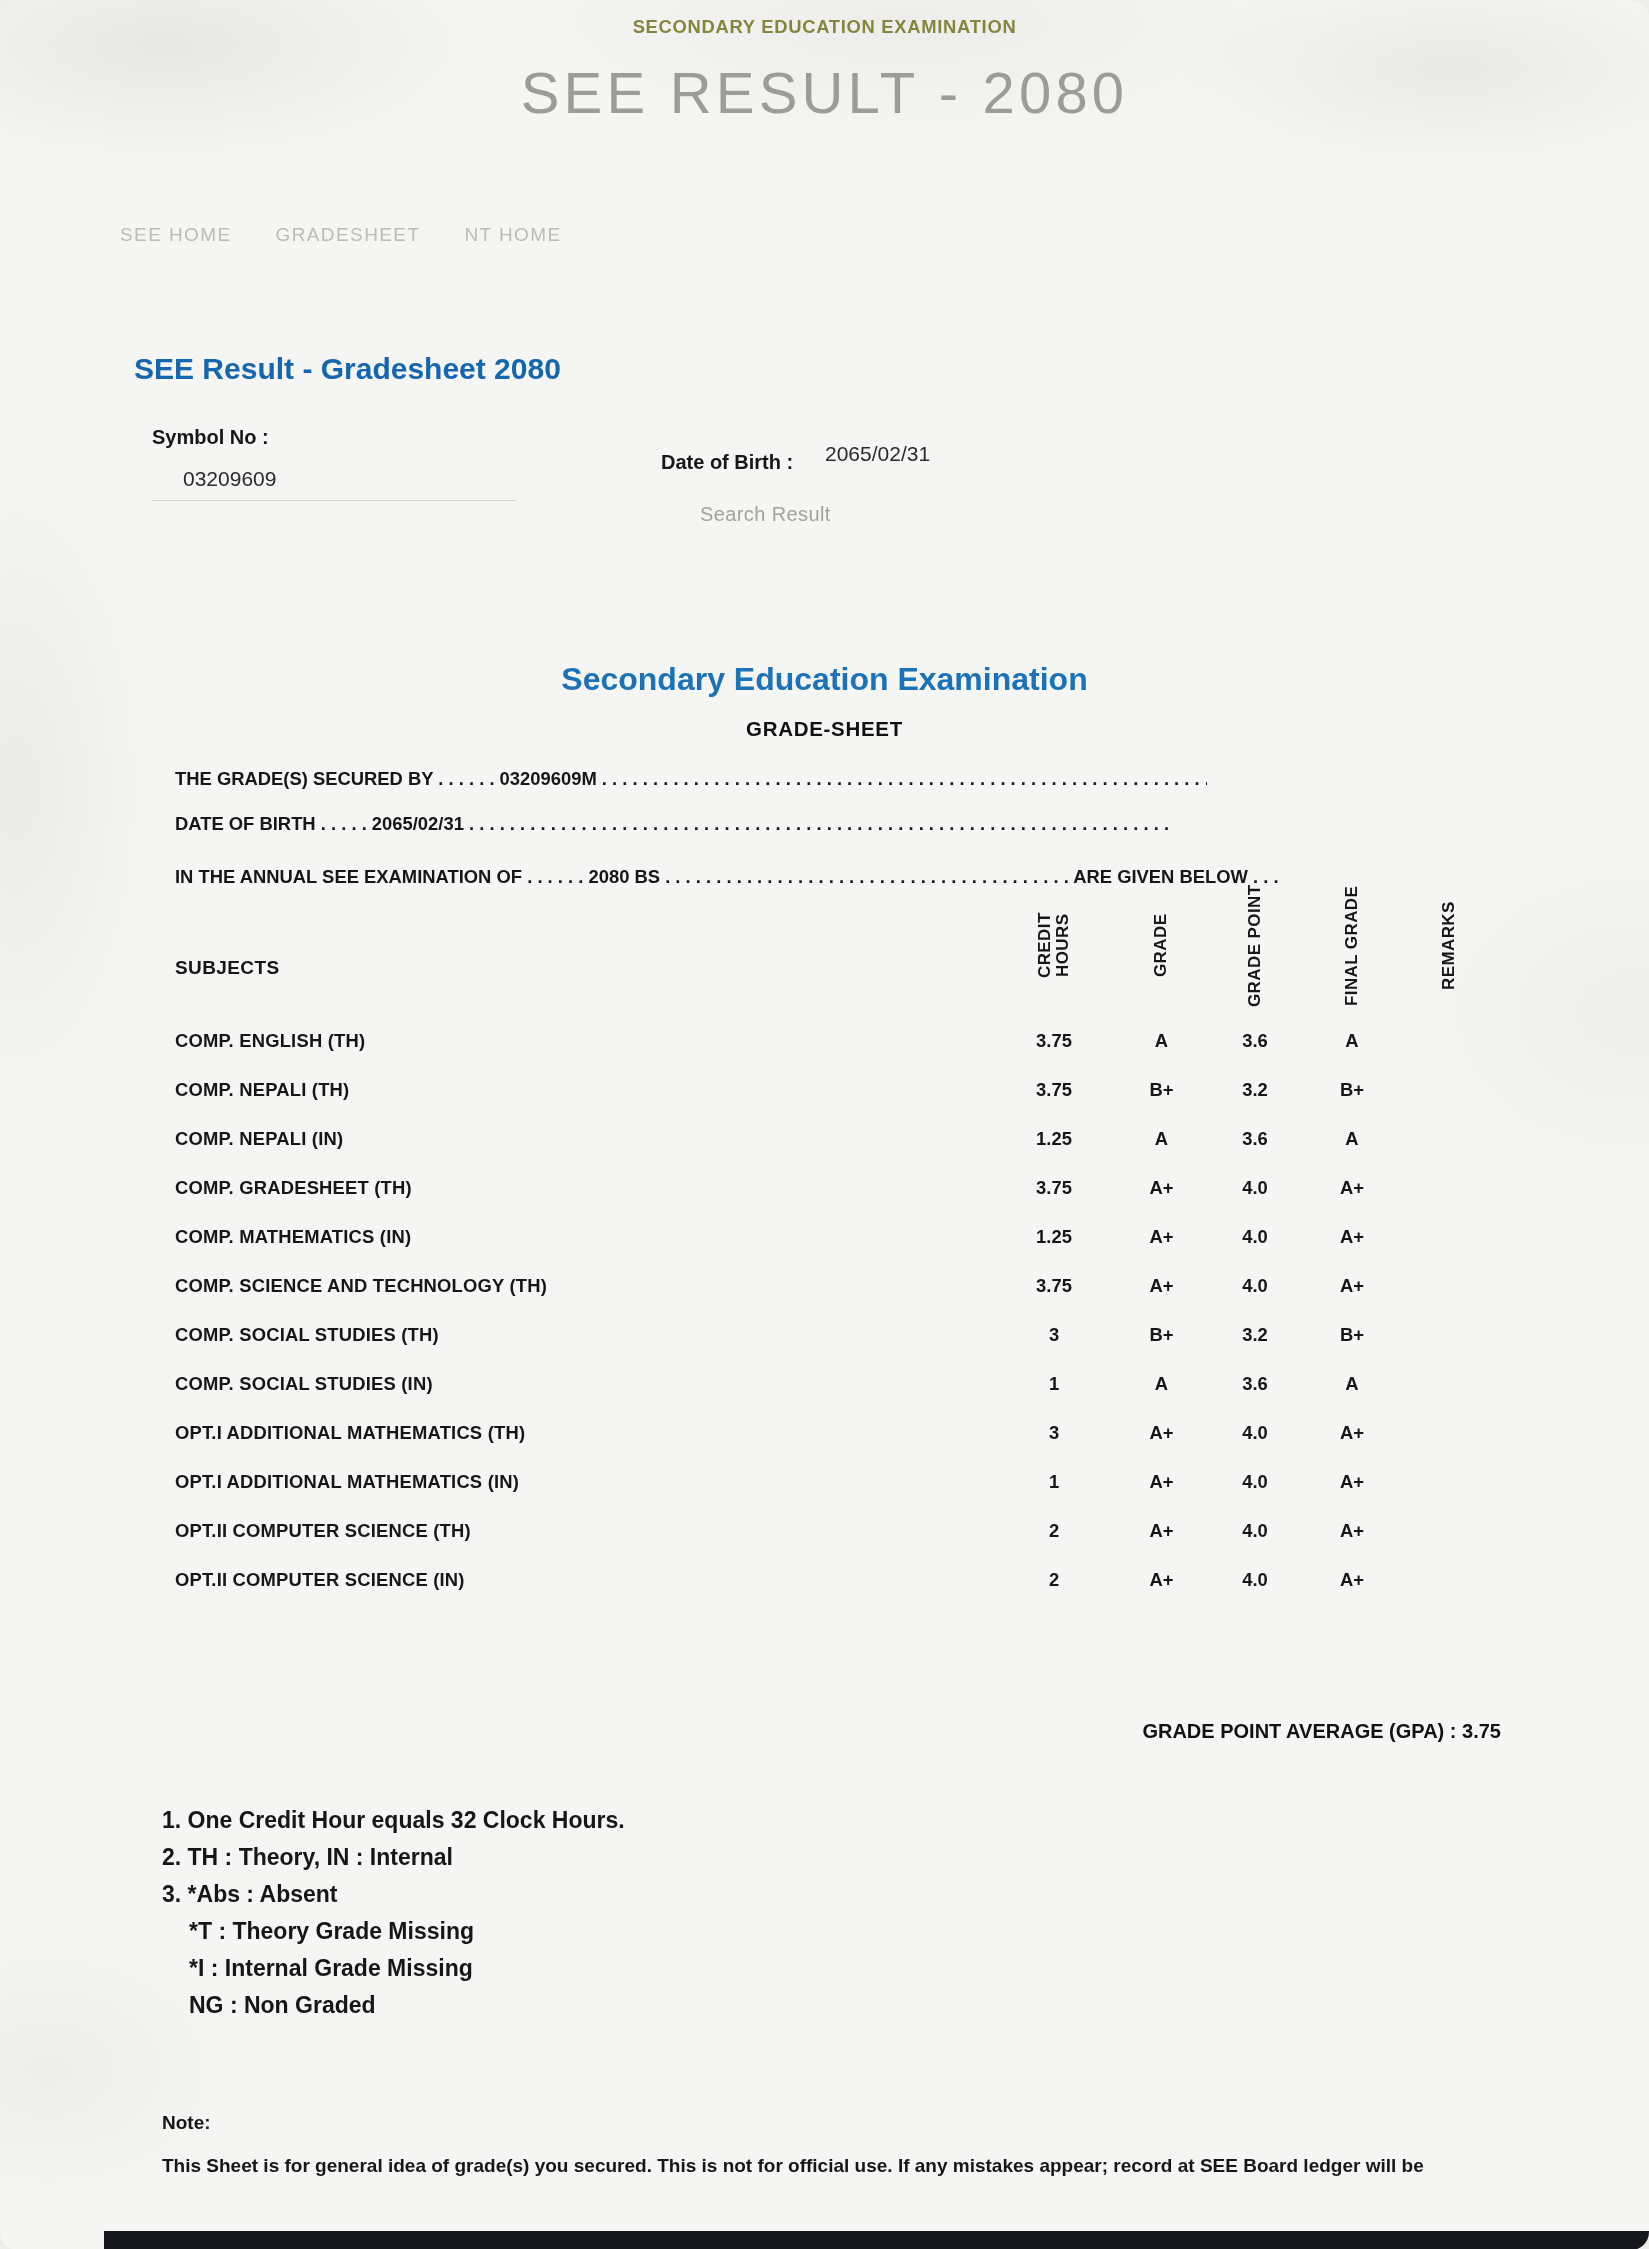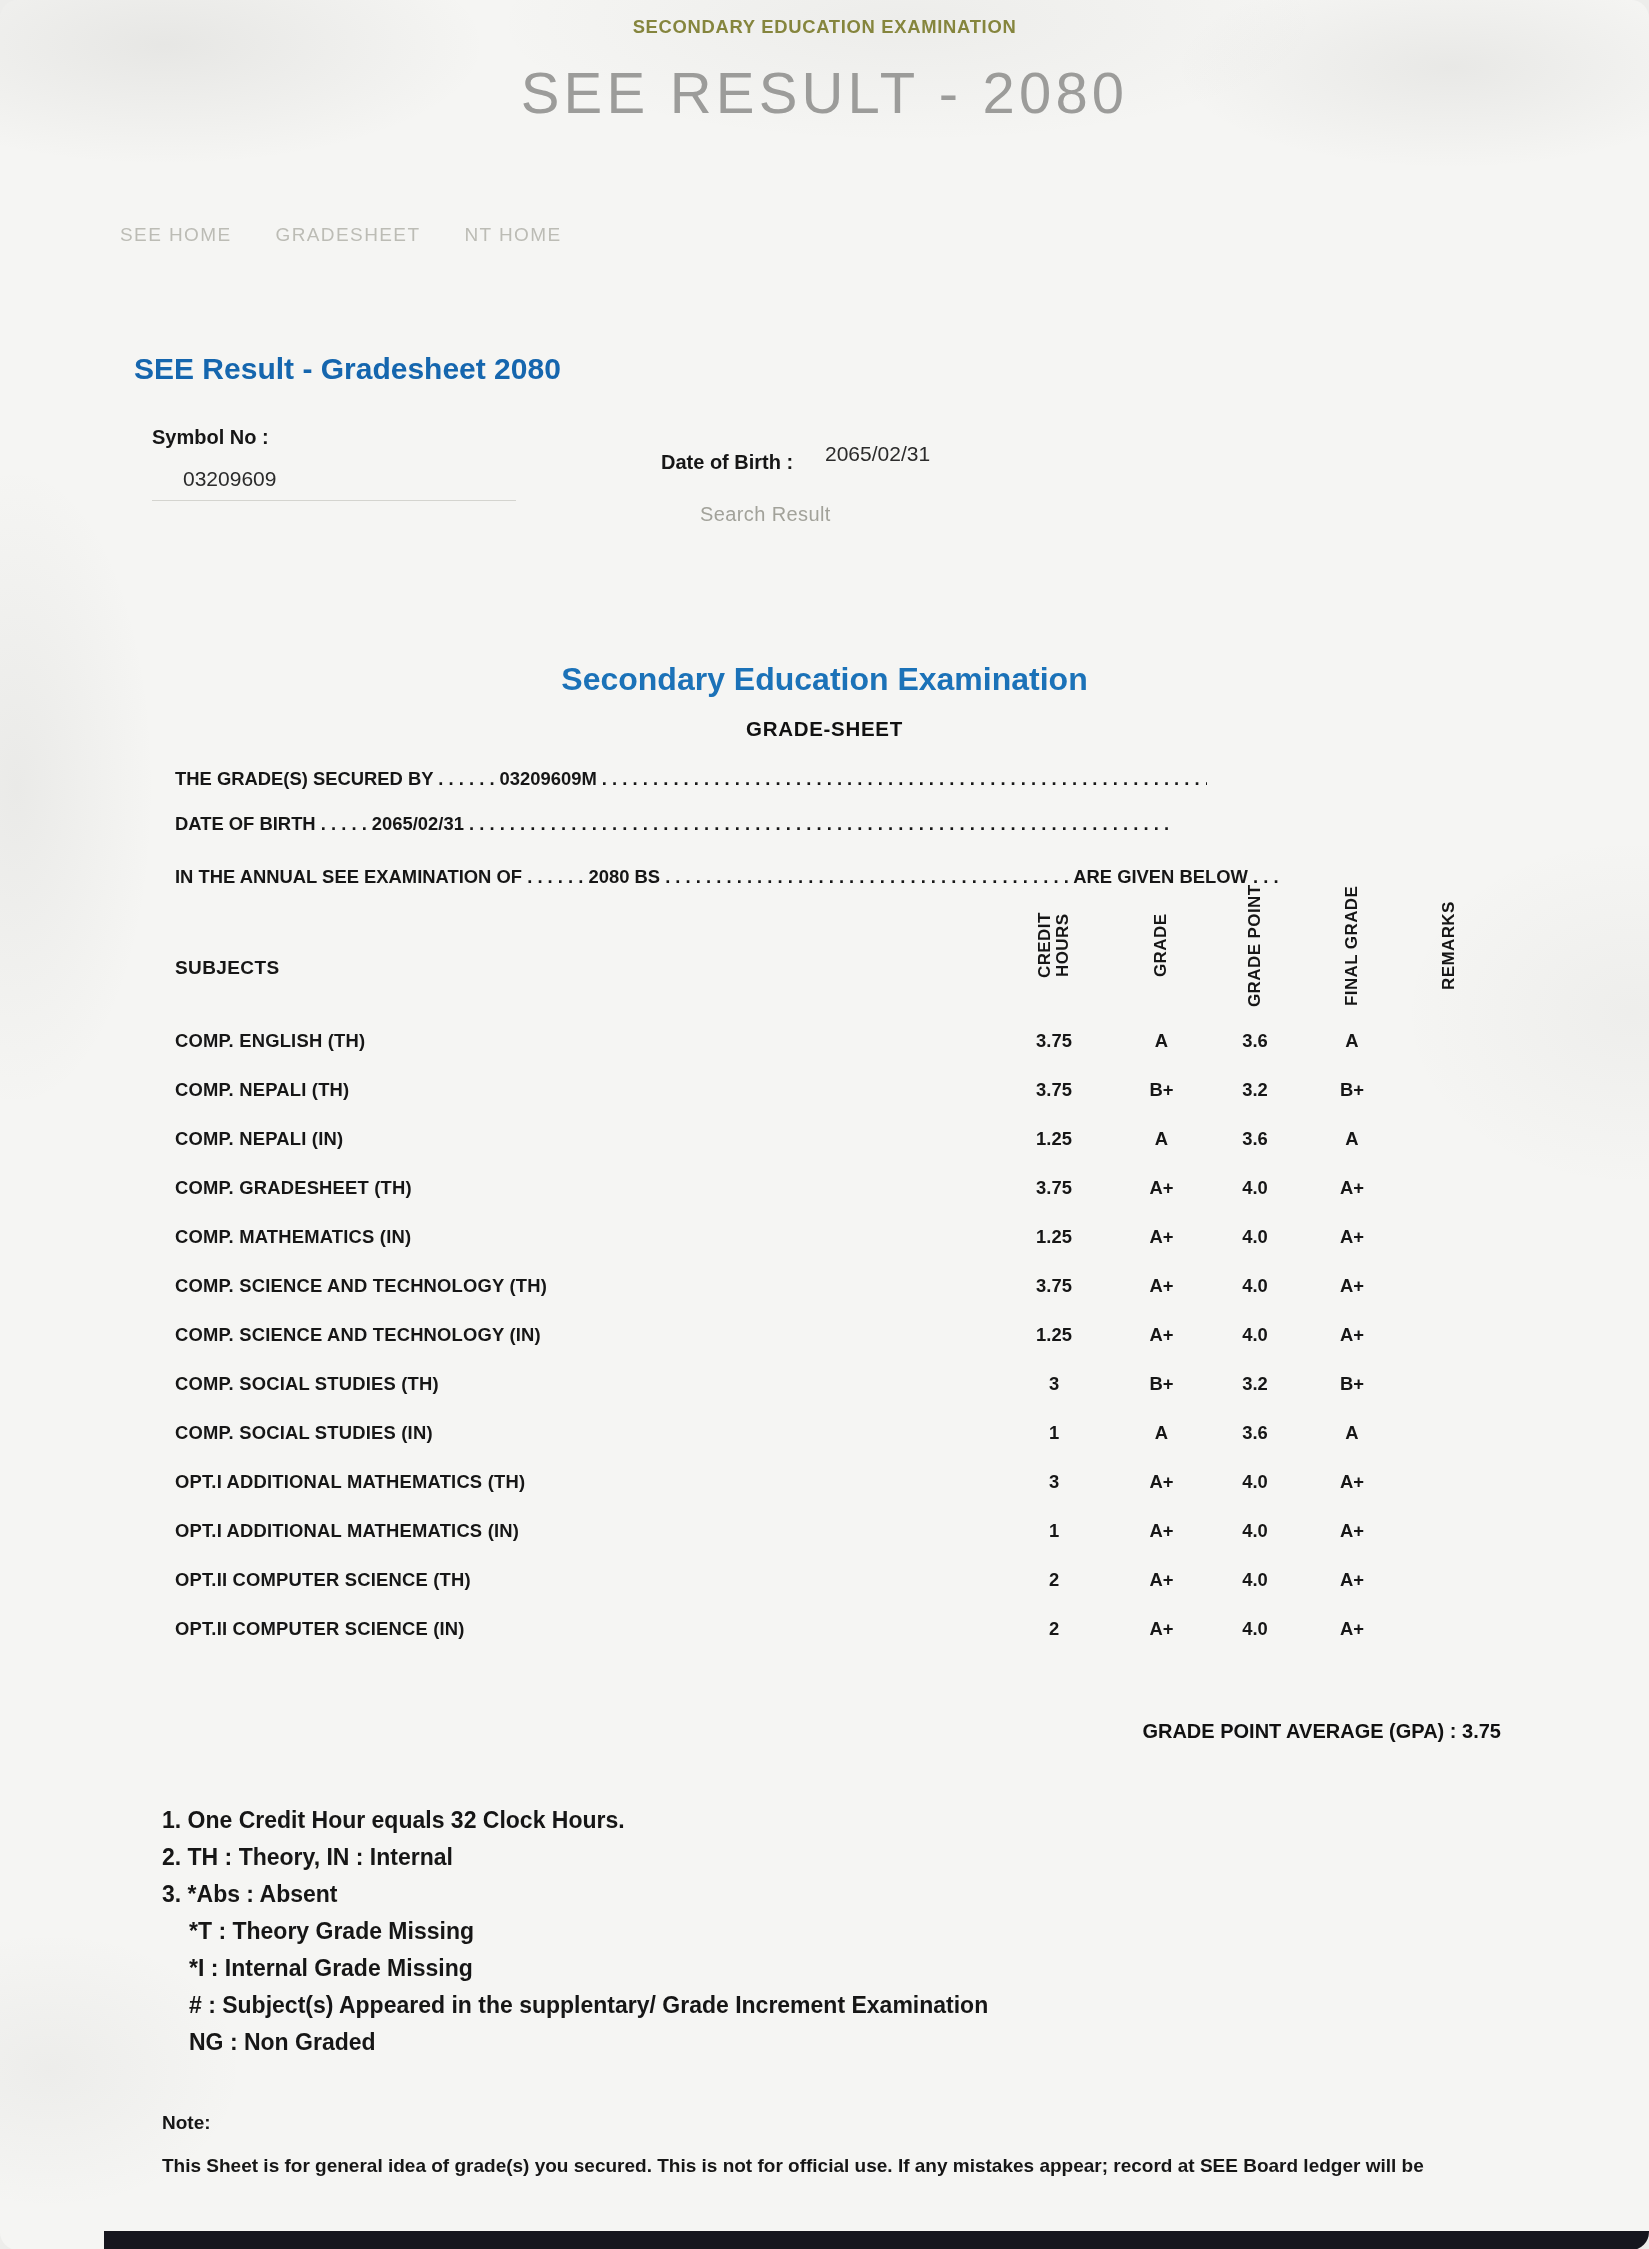--- a/index.html
+++ b/index.html
@@ -185,28 +185,20 @@
         </tr>
         <tr>
           <td class="subj">COMP. SCIENCE AND TECHNOLOGY (TH)</td>
           <td class="num">3.75</td>
           <td class="num">A+</td>
           <td class="num">4.0</td>
           <td class="num">A+</td>
           <td class="num"></td>
         </tr>
         <tr>
-          <td class="subj">COMP. SCIENCE AND TECHNOLOGY (IN)</td>
-          <td class="num">1.25</td>
-          <td class="num">A+</td>
-          <td class="num">4.0</td>
-          <td class="num">A+</td>
-          <td class="num"></td>
-        </tr>
-        <tr>
           <td class="subj">COMP. SOCIAL STUDIES (TH)</td>
           <td class="num">3</td>
           <td class="num">B+</td>
           <td class="num">3.2</td>
           <td class="num">B+</td>
           <td class="num"></td>
         </tr>
         <tr>
           <td class="subj">COMP. SOCIAL STUDIES (IN)</td>
           <td class="num">1</td>
@@ -254,21 +246,20 @@
     <span>GRADE POINT AVERAGE (GPA) :</span>
     <span>3.75</span>
   </div>
 
   <div class="notes">
       <div class="note-line">1. One Credit Hour equals 32 Clock Hours.</div>
       <div class="note-line">2. TH : Theory, IN : Internal</div>
       <div class="note-line">3. *Abs : Absent</div>
       <div class="note-line indent">*T : Theory Grade Missing</div>
       <div class="note-line indent">*I : Internal Grade Missing</div>
-      <div class="note-line indent"># : Subject(s) Appeared in the supplentary/ Grade Increment Examination</div>
       <div class="note-line indent">NG : Non Graded</div>
     </div>
 
   <div class="note-label">Note:</div>
   <div class="disclaimer">This Sheet is for general idea of grade(s) you secured. This is not for official use. If any mistakes appear; record at SEE Board ledger will be</div>
 
   <div class="bottom-bar"></div>
 </div>
 
 

